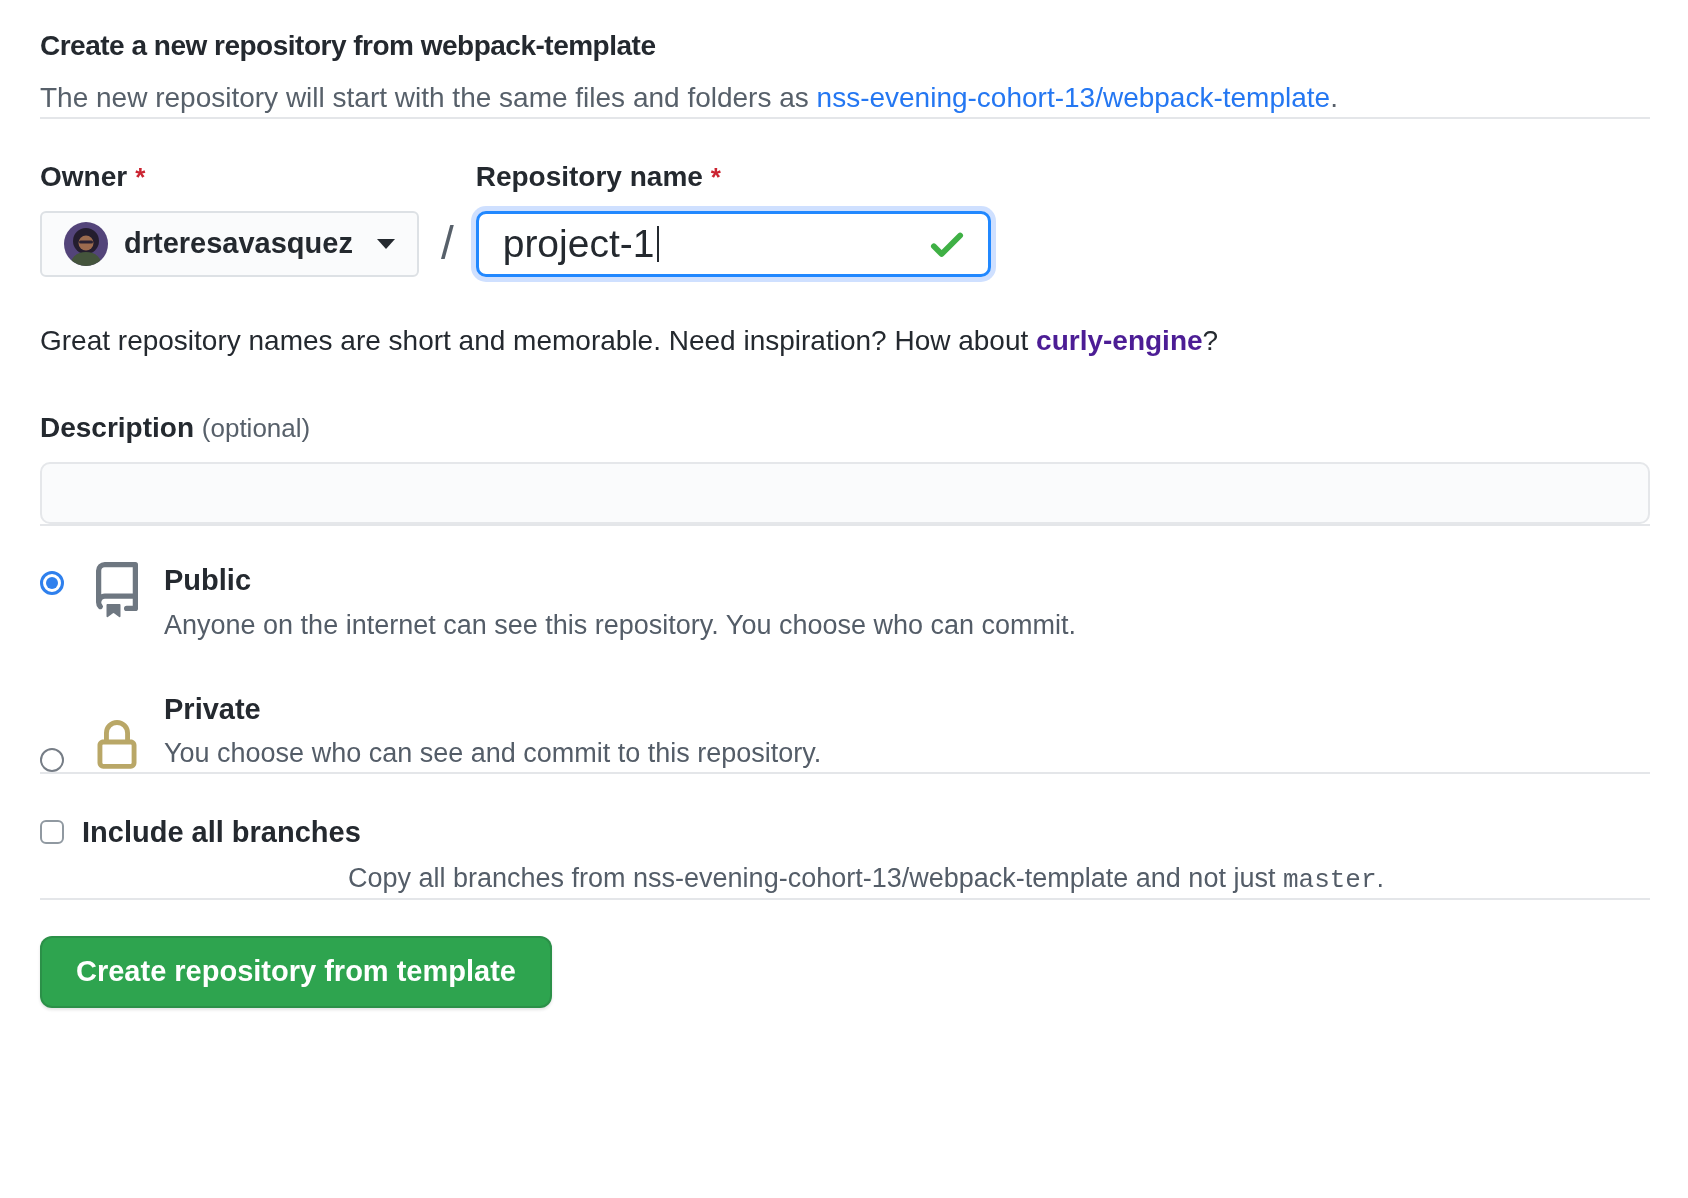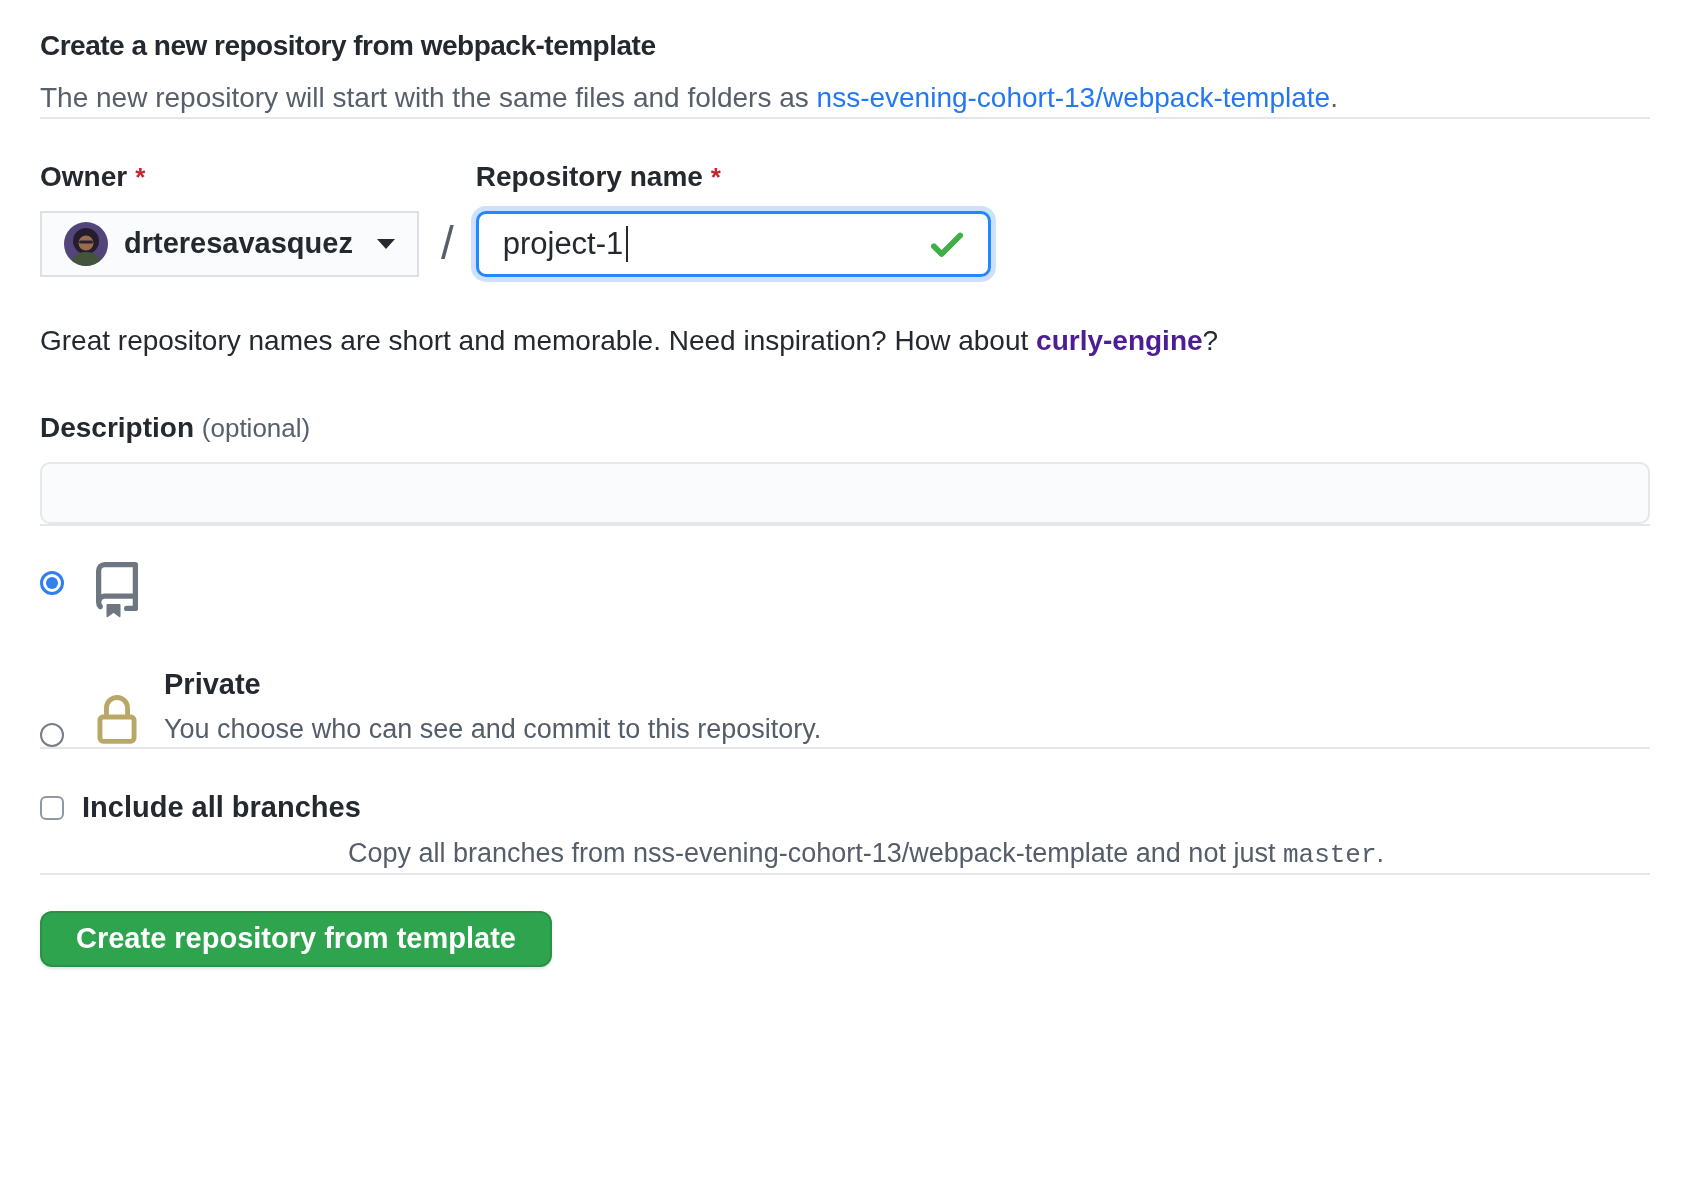--- a/index.html
+++ b/index.html
@@ -24,36 +24,36 @@
   .d3 { margin-top:42px; }
   .d4 { margin-top:40px; }
 
   .fields-row { display:flex; align-items:flex-start; margin-top:40px; }
   .field-label { font-size:28px; font-weight:700; margin-bottom:16px; }
   .req { color:#cb2431; margin-left:8px; font-size:26px; font-weight:700; }
 
   .owner-select {
     display:flex; align-items:center; gap:16px;
     height:66px; min-width:375px; padding:0 22px;
-    background:#fafbfc; border:2px solid #dde1e5; border-radius:0;
+    background:#fafbfc; border:2px solid #dde1e5; border-radius:6px;
     font:inherit; font-size:29px; font-weight:700; color:#24292f; cursor:pointer;
   }
   .avatar { width:44px; height:44px; border-radius:50%; overflow:hidden; flex:none; }
   .avatar svg { display:block; }
   .caret-down { width:0; height:0; border-left:9px solid transparent; border-right:9px solid transparent; border-top:10px solid #24292f; margin-left:8px; }
 
   .slash-sep { font-size:46px; font-weight:300; color:#57606a; margin:0 22px; height:66px; display:flex; align-items:center; align-self:flex-end; }
 
   .repo-field { position:relative; }
   .repo-input {
     position:relative; width:515px; height:66px;
     background:#fff; border:3px solid #2188ff; border-radius:10px;
     box-shadow:0 0 0 5px rgba(84,143,255,0.28);
     display:flex; align-items:center; padding:0 24px;
-    font-size:31px; color:#24292f; cursor:text;
+    font-size:39px; color:#24292f; cursor:text;
   }
   .cursor-bar { width:2px; height:36px; background:#24292f; margin-left:3px; }
   .name-check { position:absolute; right:20px; top:50%; transform:translateY(-50%); line-height:0; }
 
   .tooltip {
     position:absolute; z-index:6; top:148px; left:36px;
     background:#dcf8e0; border:2px solid #a0dcaa; border-radius:10px;
     padding:15px 24px 17px; font-size:25px; color:#286437; white-space:nowrap;
   }
   .tooltip::before {
@@ -95,21 +95,21 @@
   .vis-desc { font-size:27px; color:#545d68; margin-top:8px; }
 
   .branches { margin-top:40px;text-align:center; }
   .branch-row { display:flex; align-items:center; gap:18px; cursor:pointer; }
   .checkbox { width:24px; height:24px; border:2px solid #9099a1; border-radius:6px; background:#fff; flex:none; }
   .branch-title { font-size:29px; font-weight:700; }
   .branch-note { margin:10px 0 0 42px; font-size:27px; color:#545d68; }
   .branch-note code { font-family:"Liberation Mono","DejaVu Sans Mono",monospace; font-size:26px; }
 
   .submit-btn {
-    margin-top:36px; height:56px; padding:0 34px;
+    margin-top:36px; height:72px; padding:0 34px;
     background:#2ea44f; color:#fff;
     font:inherit; font-size:29px; font-weight:700;
     border:2px solid rgba(27,31,35,0.15); border-radius:12px;
     box-shadow:0 2px 3px rgba(27,31,35,0.12);
     cursor:pointer;
   }
 </style>
 </head>
 <body>
 
@@ -168,20 +168,24 @@
 
   <div class="vis-option public">
     <span class="radio checked">
         <span class="dot"></span>
       </span>
     <span class="vis-icon">
       <svg width="56" height="56" viewBox="0 0 16 16">
         <path fill="#6e7781" d="M2 2.5A2.5 2.5 0 0 1 4.5 0h8.75a.75.75 0 0 1 .75.75v12.5a.75.75 0 0 1-.75.75h-2.5a.75.75 0 0 1 0-1.5h1.75v-2h-8a1 1 0 0 0-.714 1.7.75.75 0 1 1-1.072 1.05A2.495 2.495 0 0 1 2 11.5Zm10.5-1h-8a1 1 0 0 0-1 1v6.708A2.486 2.486 0 0 1 4.5 9h8ZM5 12.25a.25.25 0 0 1 .25-.25h3.5a.25.25 0 0 1 .25.25v3.25a.25.25 0 0 1-.4.2l-1.45-1.087a.249.249 0 0 0-.3 0L5.4 15.7a.25.25 0 0 1-.4-.2Z"></path>
       </svg>
     </span>
+    <div class="vis-text">
+      <div class="vis-title">Public</div>
+      <div class="vis-desc">Anyone on the internet can see this repository. You choose who can commit.</div>
+    </div>
   </div>
 
   <div class="vis-option private">
     <span class="radio"></span>
     <span class="vis-icon">
       <svg width="52" height="52" viewBox="0 0 16 16">
         <path fill="#b9a767" d="M4 4a4 4 0 0 1 8 0v2h.25c.966 0 1.75.784 1.75 1.75v5.5A1.75 1.75 0 0 1 12.25 15h-8.5A1.75 1.75 0 0 1 2 13.25v-5.5C2 6.784 2.784 6 3.75 6H4Zm8.25 3.5h-8.5a.25.25 0 0 0-.25.25v5.5c0 .138.112.25.25.25h8.5a.25.25 0 0 0 .25-.25v-5.5a.25.25 0 0 0-.25-.25ZM10.5 6V4a2.5 2.5 0 1 0-5 0v2Z"></path>
       </svg>
     </span>
     <div class="vis-text">

